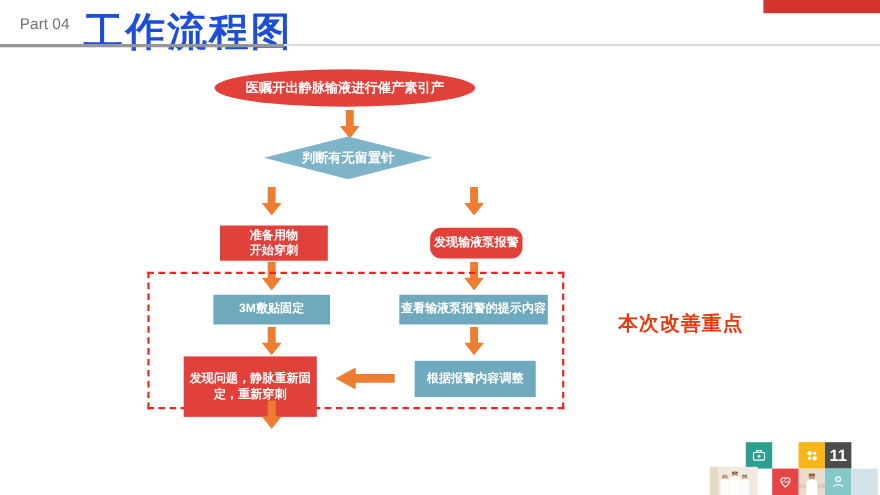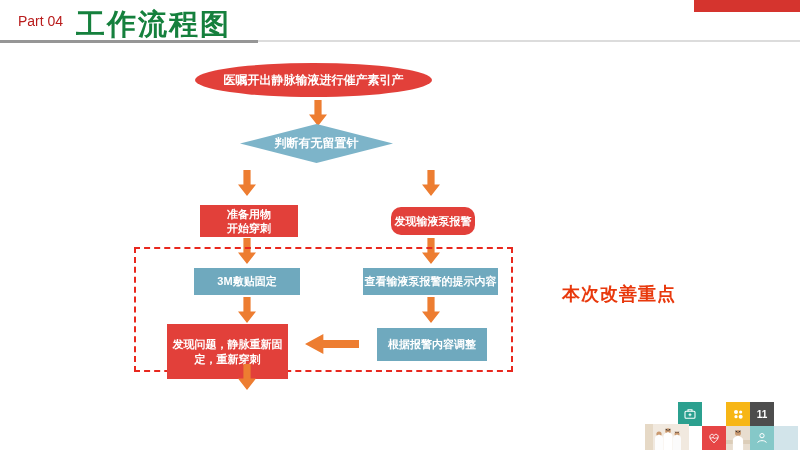--- a/index.html
+++ b/index.html
@@ -1,22 +1,22 @@
 <!DOCTYPE html>
 <html style="--shape_red: #e2403a; --shape_teal: #6fa9be; --diamond_teal: #7db4c9; --arrow_orange: #ed7d31; --dashed_red: #e8281e; --note_red: #e8380c; --accent_bar_red: #d5342e; --tile_teal: #2ba08f; --tile_yellow: #f7b616; --tile_dark: #4d4d4d; --tile_red: #e64545; --tile_lightteal: #85c8c8; --tile_pale: #d2e4ea;"><head>
 <meta charset="utf-8">
 <style>
   html,body{margin:0;padding:0;}
   body{font-family:"Liberation Sans","DejaVu Sans",sans-serif;background:#fff;}
   .slide{position:relative;width:800px;height:450px;background:#fff;overflow:hidden;}
 
   
   .accent-bar{position:absolute;left:694px;top:0;width:106px;height:12px;background:var(--accent_bar_red,#d5342e);}
-  .part-label{position:absolute;left:18px;top:13px;font-size:14px;color:#b91c1c;}
-  .page-title{position:absolute;left:76px;top:5px;margin:0;font-size:29px;font-weight:bold;color:#15803d;letter-spacing:2px;}
+  .part-label{position:absolute;left:18px;top:13px;font-size:14px;color:#737373;}
+  .page-title{position:absolute;left:76px;top:5px;margin:0;font-size:36px;font-weight:bold;color:#1d4ed8;letter-spacing:2px;}
   .rule-dark{position:absolute;left:0;top:40px;width:258px;height:3px;background:#969696;}
   .rule-light{position:absolute;left:258px;top:40px;width:542px;height:2px;background:#dcdcdc;}
 
   
   .shape{position:absolute;display:flex;align-items:center;justify-content:center;text-align:center;color:#fff;font-weight:bold;}
   .ellipse{border-radius:50%;background:var(--shape_red,#e2403a);font-size:12px;white-space:nowrap;}
   .diamond{background:var(--diamond_teal,#7db4c9);clip-path:polygon(50% 0,100% 50%,50% 100%,0 50%);font-size:12px;white-space:nowrap;}
   .rbox{background:var(--shape_red,#e2403a);font-size:11px;line-height:1.3;white-space:pre-line;}
   .tbox{background:var(--shape_teal,#6fa9be);font-size:11px;line-height:1.3;white-space:pre-line;}
 
@@ -24,21 +24,21 @@
     clip-path:polygon(30% 0,70% 0,70% 56%,100% 56%,50% 100%,0 56%,30% 56%);}
   .arr-left{position:absolute;width:54px;height:20px;background:var(--arrow_orange,#ed7d31);
     clip-path:polygon(0 50%,34% 0,34% 30%,100% 30%,100% 70%,34% 70%,34% 100%);}
 
   .dashed-frame{position:absolute;left:134px;top:247px;width:379px;height:125px;border:2px dashed var(--dashed_red,#e8281e);box-sizing:border-box;}
   .note{position:absolute;left:562px;top:282px;font-size:18px;font-weight:bold;color:var(--note_red,#e8380c);letter-spacing:1px;}
 
   
   .tile{position:absolute;width:24px;height:24px;display:flex;align-items:center;justify-content:center;}
   .tile svg{display:block;}
-  .page-num{color:#fff;font-size:10px;font-weight:bold;}
+  .page-num{color:#fff;font-size:15px;font-weight:bold;}
   .photo{position:absolute;overflow:hidden;}
 </style>
 </head>
 <body>
 
 <div class="slide">
 
   <div class="accent-bar"></div>
   <span class="part-label">Part 04</span>
   <h1 class="page-title">工作流程图</h1>

